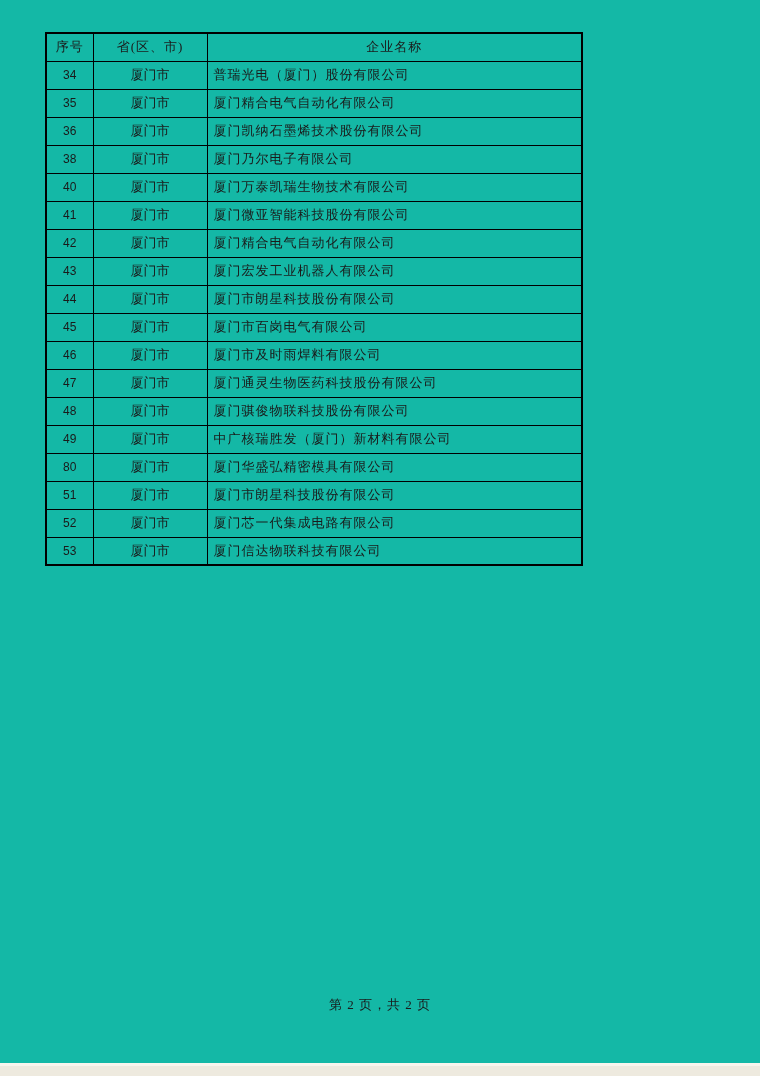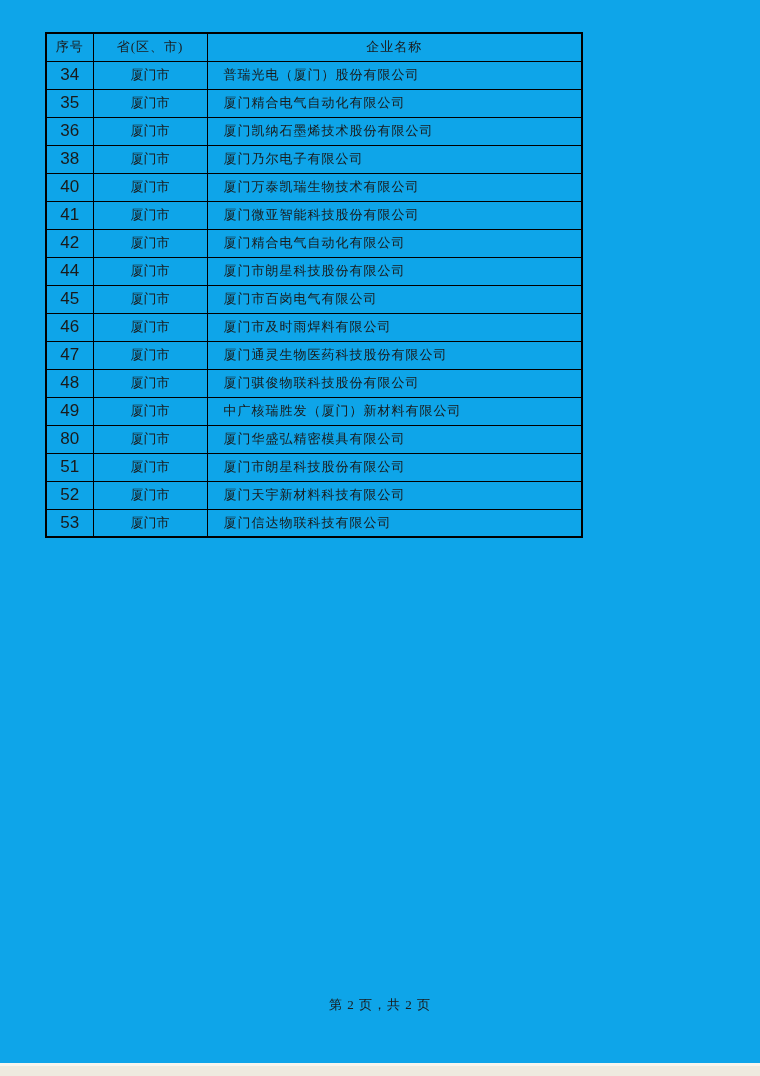--- a/index.html
+++ b/index.html
@@ -6,21 +6,21 @@
   html, body {
     width: 760px; height: 1076px;
     background: #ffffff;
     font-family: "Liberation Serif", "DejaVu Serif", serif;
     color: #1a1a1a;
     overflow: hidden;
   }
   .page {
     position: relative;
     width: 760px; height: 1076px;
-    background: #0ea5e9;
+    background: #14b8a6;
   }
   table.companies {
     position: absolute;
     left: 45px; top: 32px;
     border-collapse: collapse;
     table-layout: fixed;
     width: 536px;
     border: 2px solid #000;
     font-size: 13px;
   }
@@ -29,23 +29,23 @@
     height: 28px;
     vertical-align: middle;
     font-weight: normal;
     white-space: nowrap;
     overflow: hidden;
   }
   col.c-no     { width: 47px;  }
   col.c-region { width: 114px; }
   col.c-name   { width: 375px; }
   .cell-center { text-align: center; }
-  .cell-name   { text-align: left; padding-left: 16px; letter-spacing: 1px; }
+  .cell-name   { text-align: left; padding-left: 6px; letter-spacing: 1px; }
   th.hdr       { text-align: center; letter-spacing: 1px; }
-  td.num       { font-size: 17px; font-family: "Liberation Sans", sans-serif; }
+  td.num       { font-size: 12px; font-family: "Liberation Sans", sans-serif; }
   .page-indicator {
     position: absolute;
     left: 0; top: 996px;
     width: 100%;
     text-align: center;
     font-size: 13px;
     letter-spacing: 1px;
     color: #1a1a1a;
   }
   .bottom-strip {
@@ -103,20 +103,25 @@
           <td class="cell-center num">41</td>
           <td class="cell-center">厦门市</td>
           <td class="cell-name">厦门微亚智能科技股份有限公司</td>
         </tr>
         <tr>
           <td class="cell-center num">42</td>
           <td class="cell-center">厦门市</td>
           <td class="cell-name">厦门精合电气自动化有限公司</td>
         </tr>
         <tr>
+          <td class="cell-center num">43</td>
+          <td class="cell-center">厦门市</td>
+          <td class="cell-name">厦门宏发工业机器人有限公司</td>
+        </tr>
+        <tr>
           <td class="cell-center num">44</td>
           <td class="cell-center">厦门市</td>
           <td class="cell-name">厦门市朗星科技股份有限公司</td>
         </tr>
         <tr>
           <td class="cell-center num">45</td>
           <td class="cell-center">厦门市</td>
           <td class="cell-name">厦门市百岗电气有限公司</td>
         </tr>
         <tr>
@@ -145,21 +150,21 @@
           <td class="cell-name">厦门华盛弘精密模具有限公司</td>
         </tr>
         <tr>
           <td class="cell-center num">51</td>
           <td class="cell-center">厦门市</td>
           <td class="cell-name">厦门市朗星科技股份有限公司</td>
         </tr>
         <tr>
           <td class="cell-center num">52</td>
           <td class="cell-center">厦门市</td>
-          <td class="cell-name">厦门天宇新材料科技有限公司</td>
+          <td class="cell-name">厦门芯一代集成电路有限公司</td>
         </tr>
         <tr>
           <td class="cell-center num">53</td>
           <td class="cell-center">厦门市</td>
           <td class="cell-name">厦门信达物联科技有限公司</td>
         </tr>
       </tbody>
   </table>
 
   <div class="page-indicator">第 2 页，共 2 页</div>

